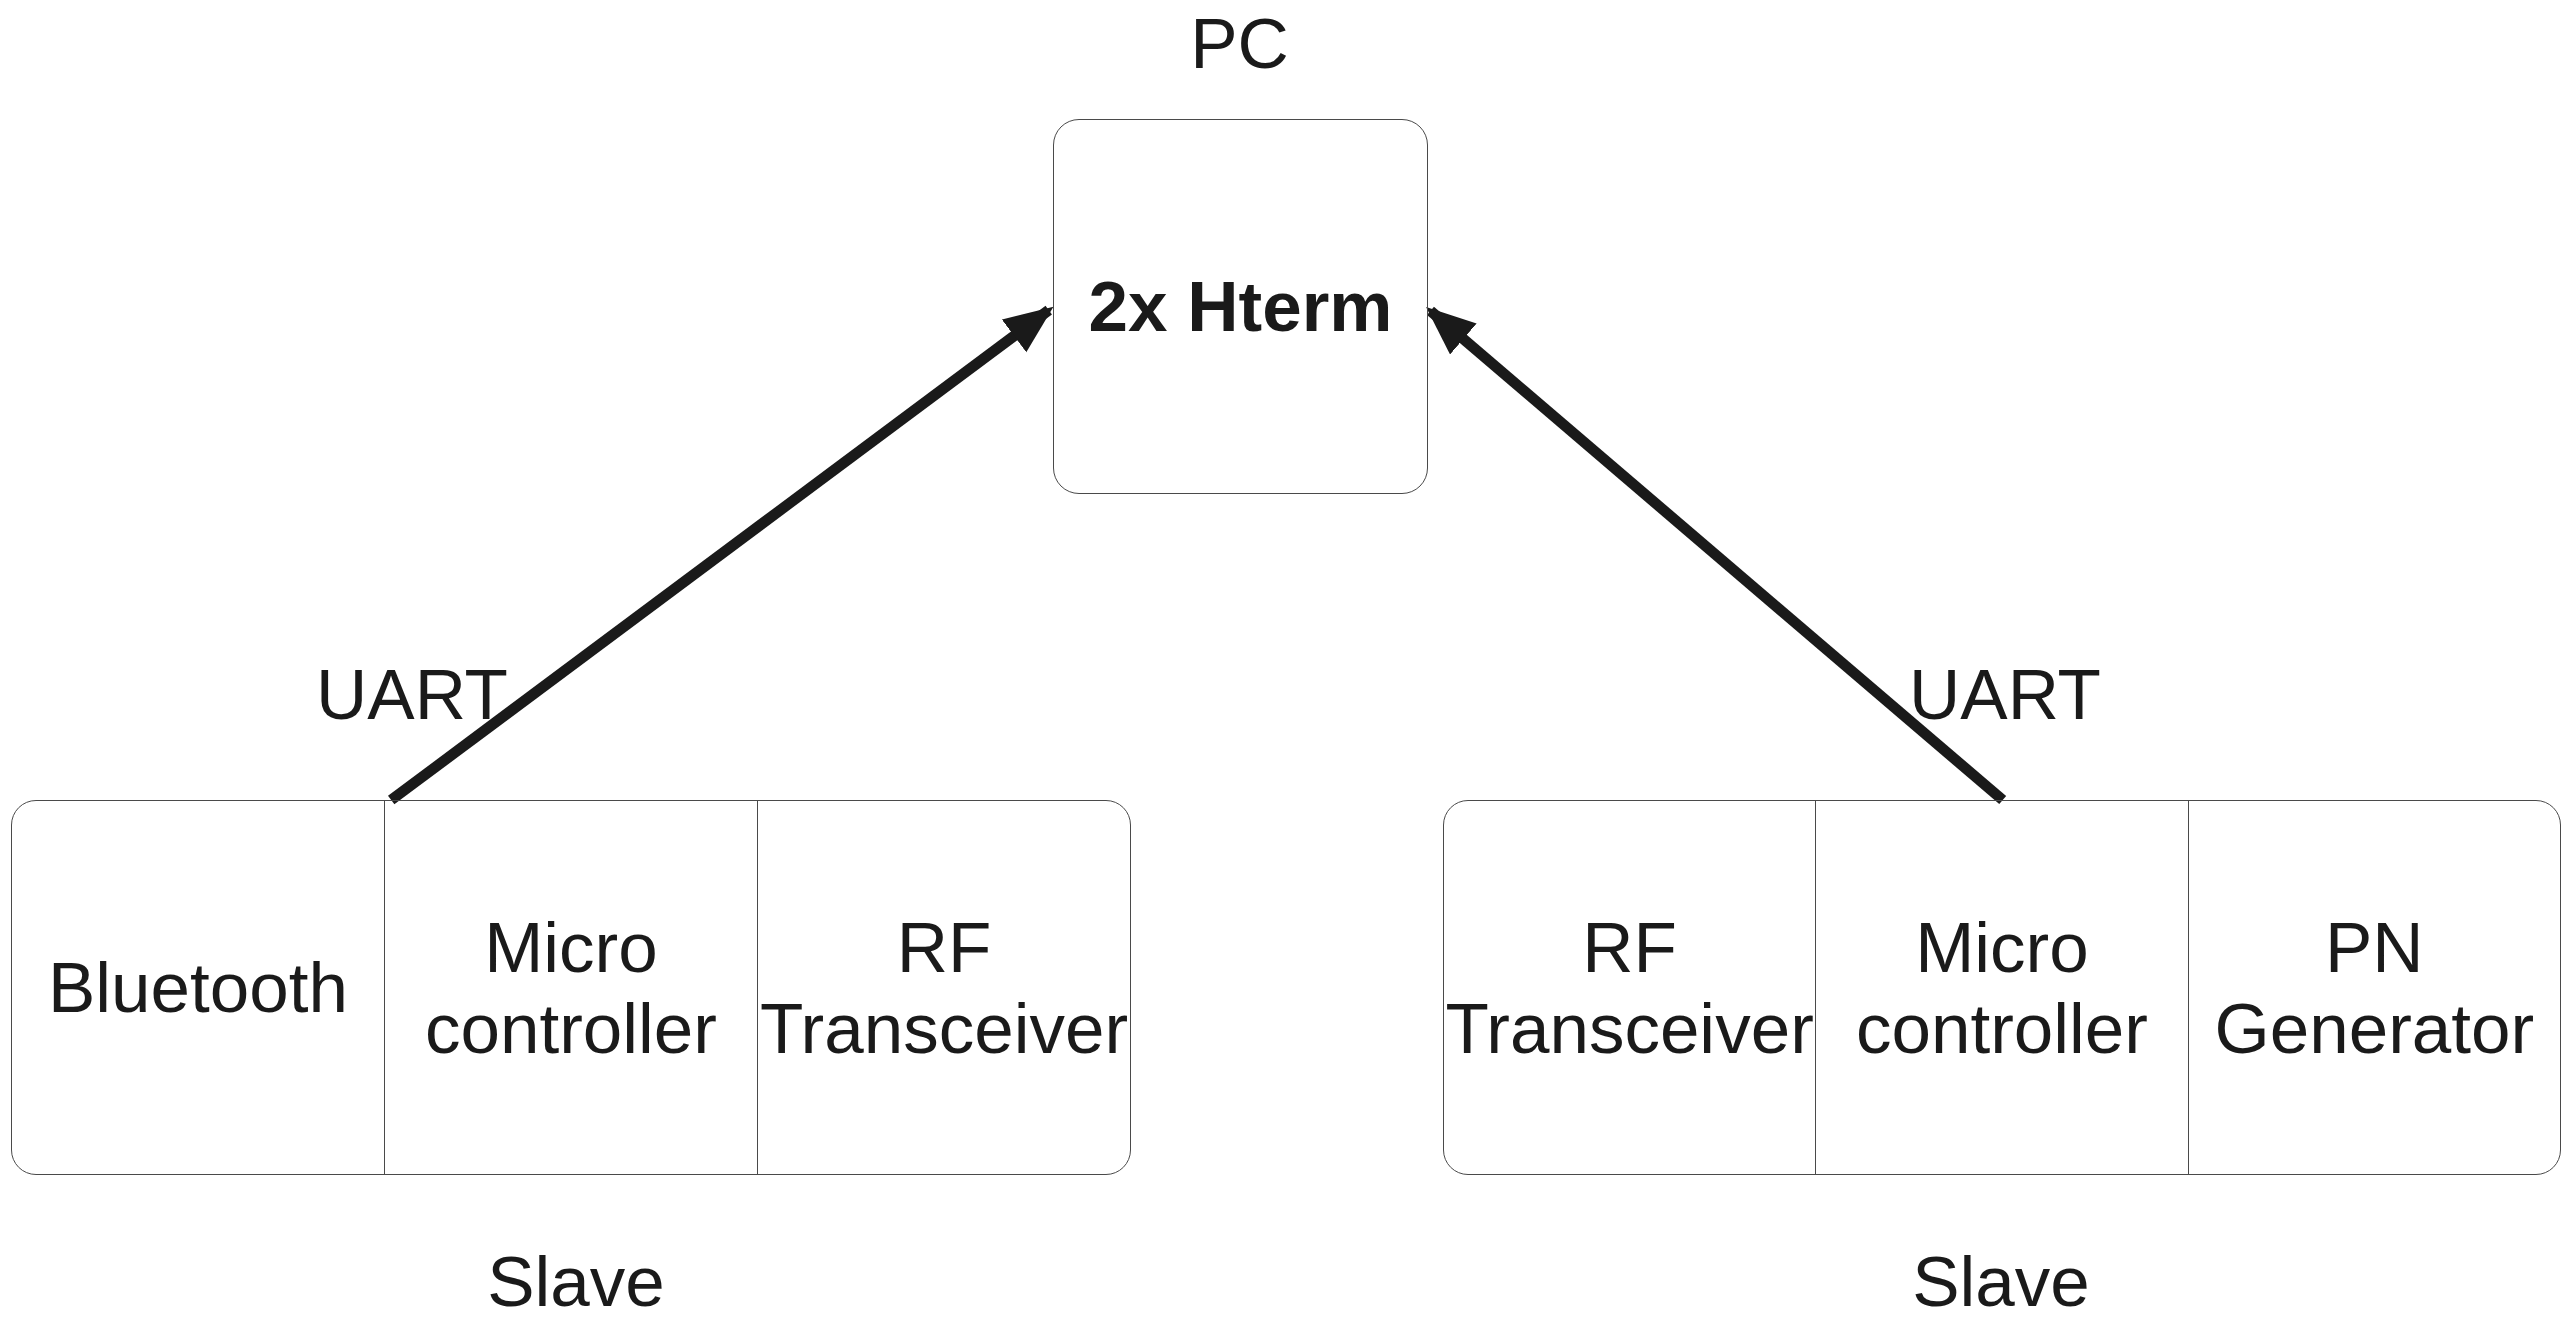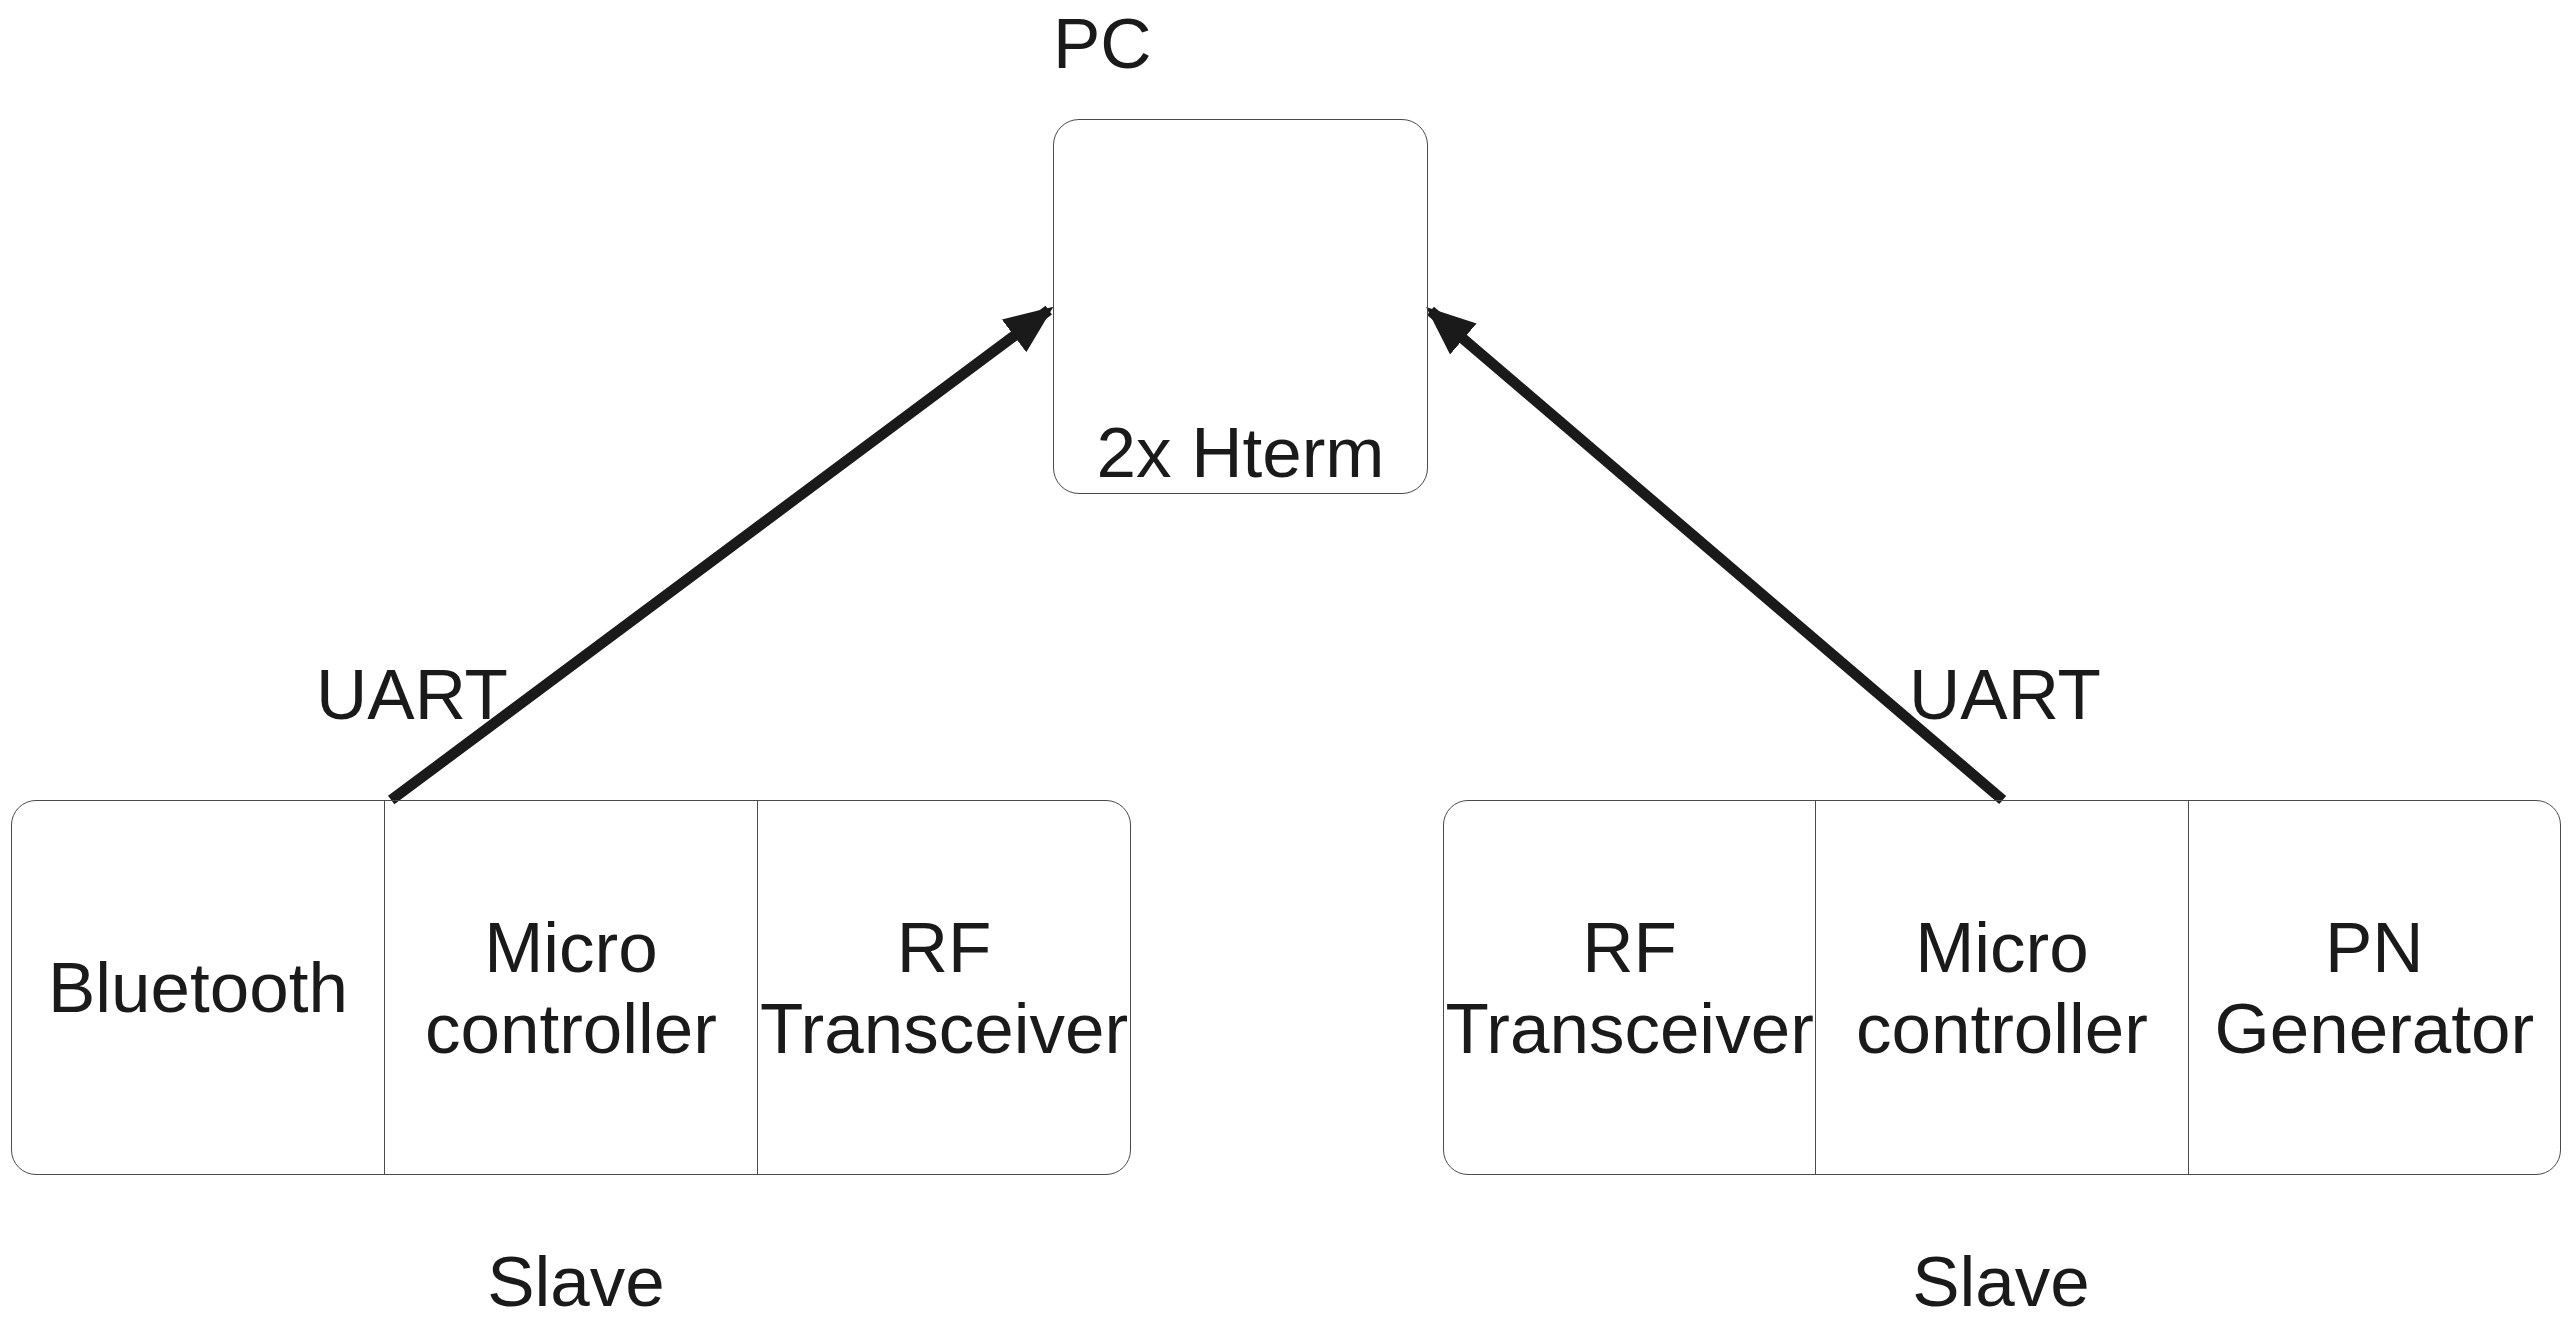--- a/index.html
+++ b/index.html
@@ -23,24 +23,24 @@
   .label{
     font-size:71px;
     line-height:81px;
     white-space:pre-line;
   }
   .box{
     position:absolute;
     border:1.5px solid var(--line);
     border-radius:26px;
     background:transparent;
-    display:flex;align-items:flex-end;justify-content:center;
+    display:flex;align-items:center;justify-content:center;font-weight:bold;
   }
   .pc-box{left:1053px;top:119px;width:373px;height:373px;}
-  .pc-title{position:absolute;left:1053px;top:3px;width:373px;text-align:left;}
+  .pc-title{position:absolute;left:1053px;top:3px;width:373px;text-align:center;}
   .uart{position:absolute;top:654px;transform:translateX(-50%);}
   .uart-left{left:412px;}
   .uart-right{left:2005px;}
   .group{
     position:absolute;top:800px;height:373px;
     border:1.5px solid var(--line);
     border-radius:25px;
     background:transparent;
     display:flex;
   }

